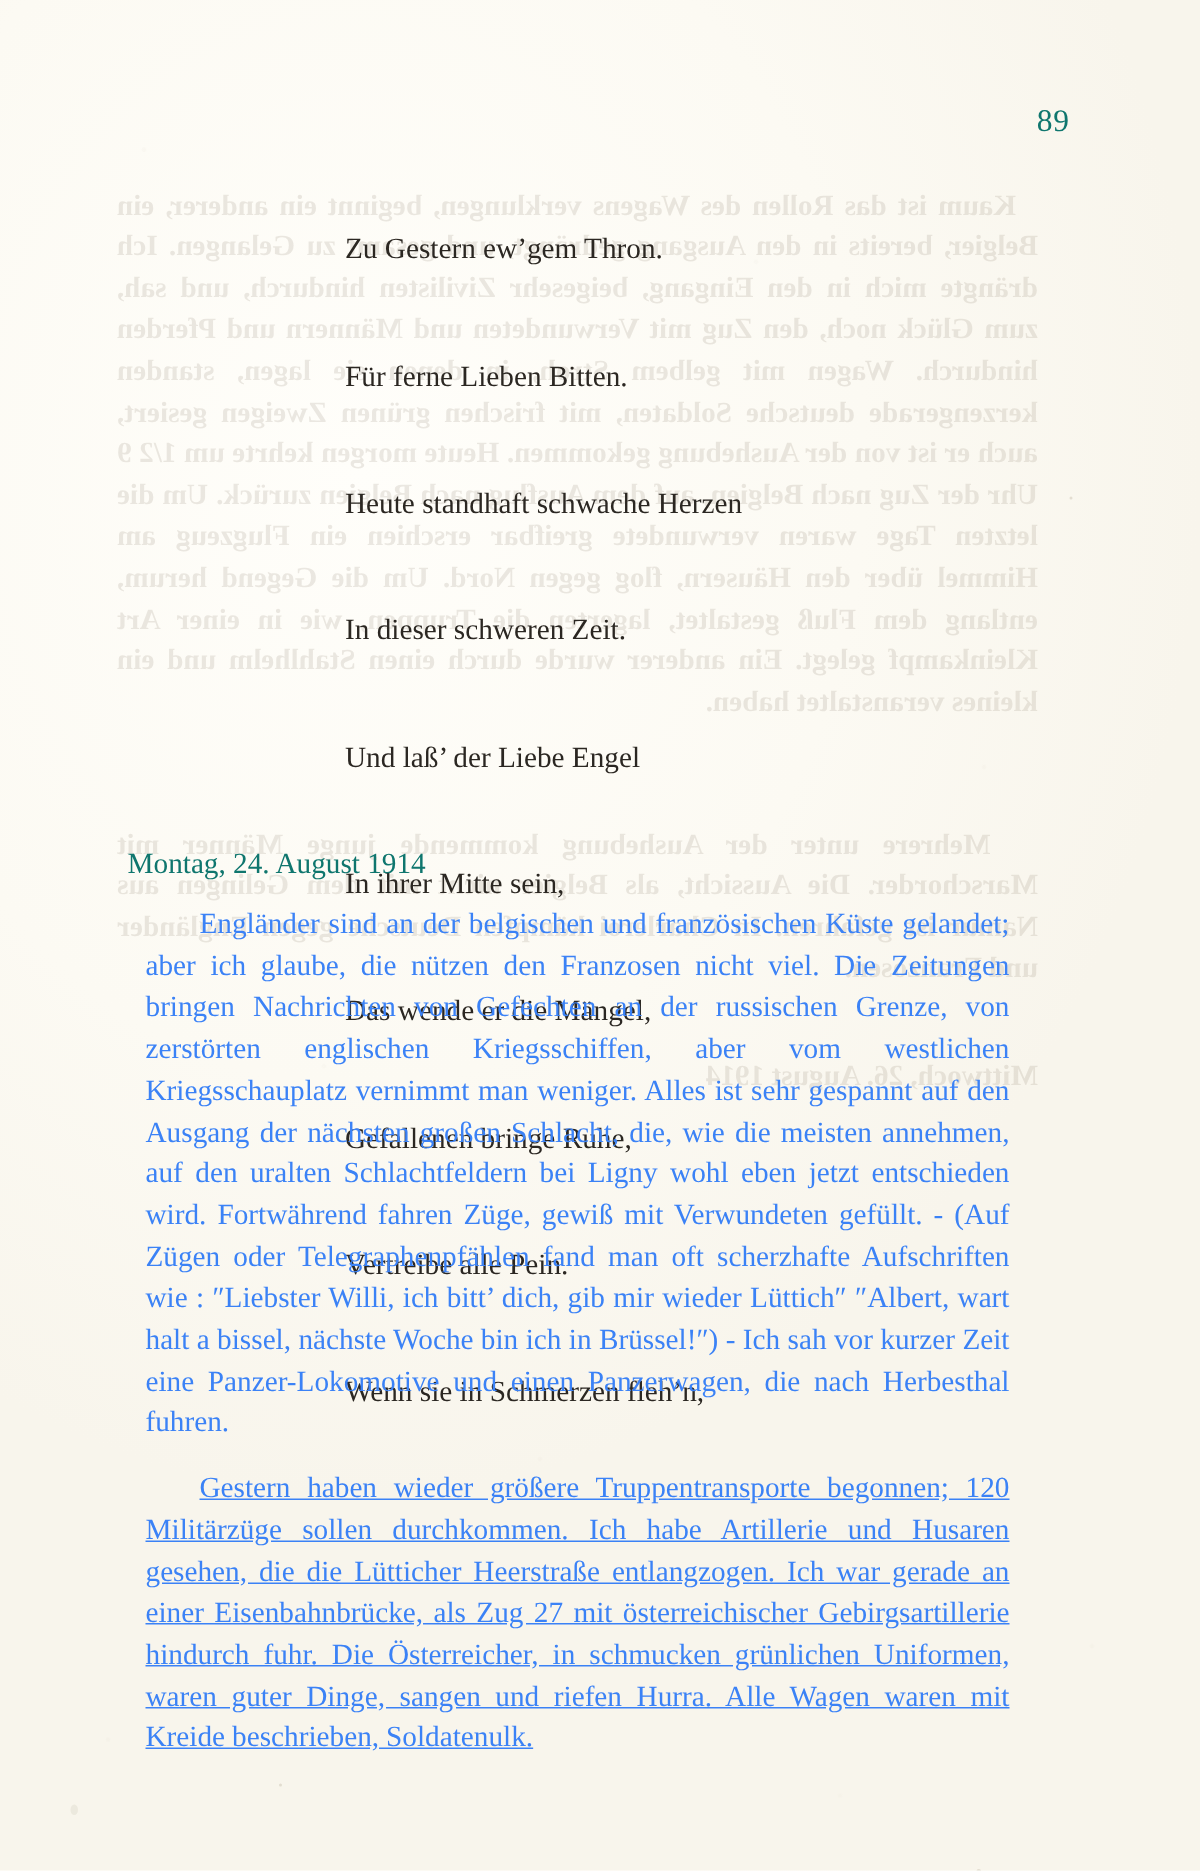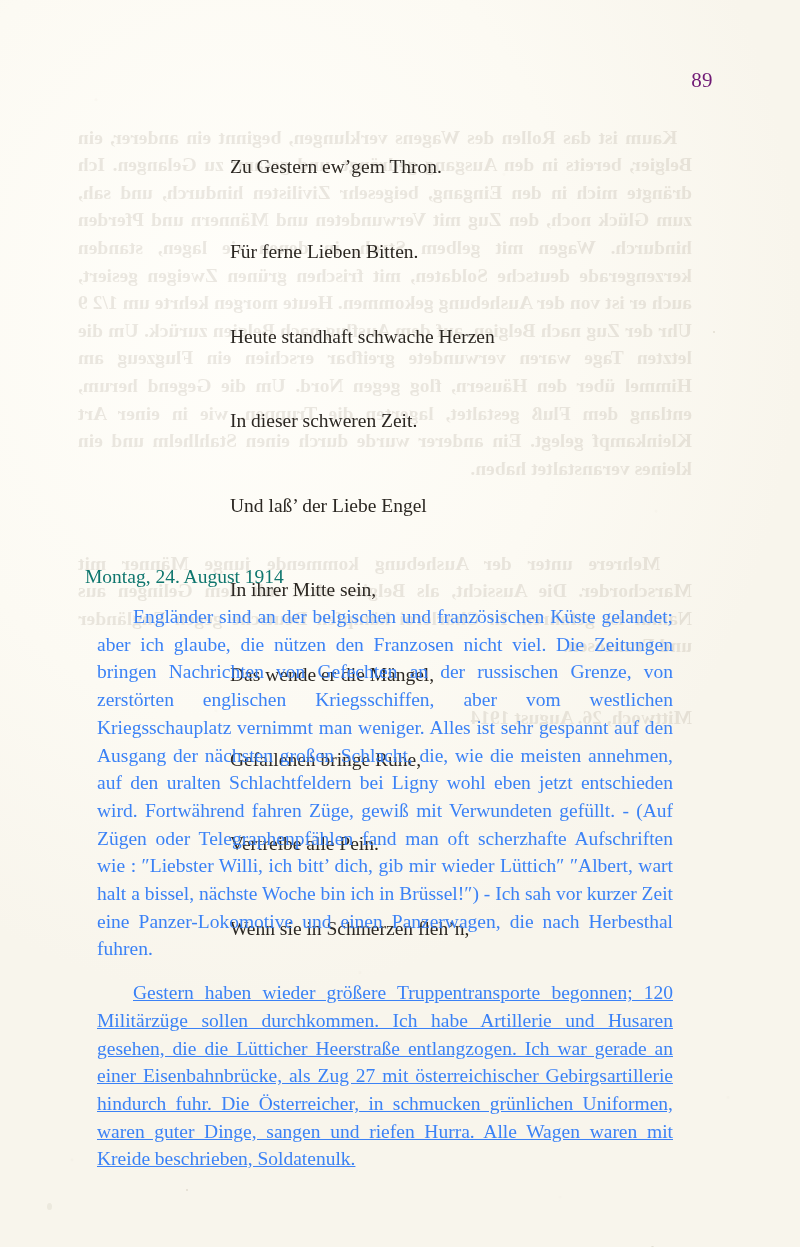--- a/index.html
+++ b/index.html
@@ -71,21 +71,21 @@
   .page {
     position: absolute;
     inset: 0;
   }
   .folio {
     position: absolute;
     top: 68px;
     right: 87px;
     font-size: 21px;
     letter-spacing: .4px;
-    color: #701a75;
+    color: #0f766e;
   }
 
   .poem {
     position: absolute;
     left: 230px;
     top: 97px;
     font-size: 19.5px;
     line-height: 28.2px;
     color: #2b2722;
     white-space: pre;

